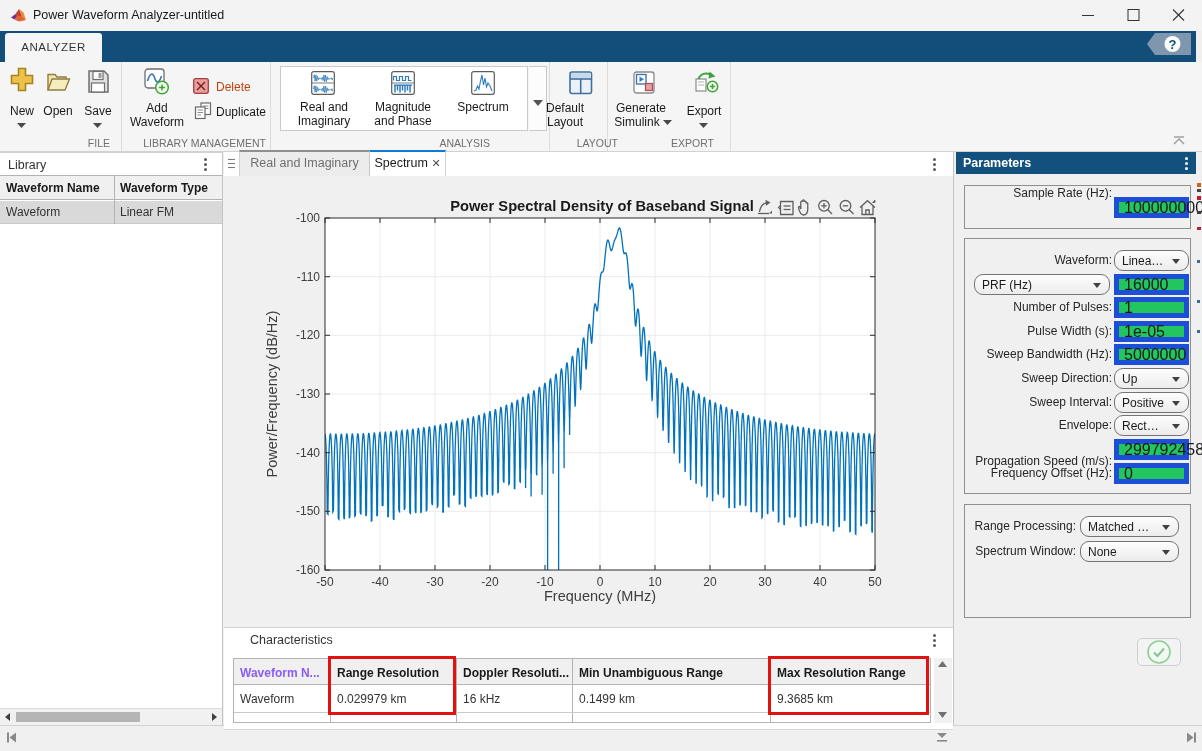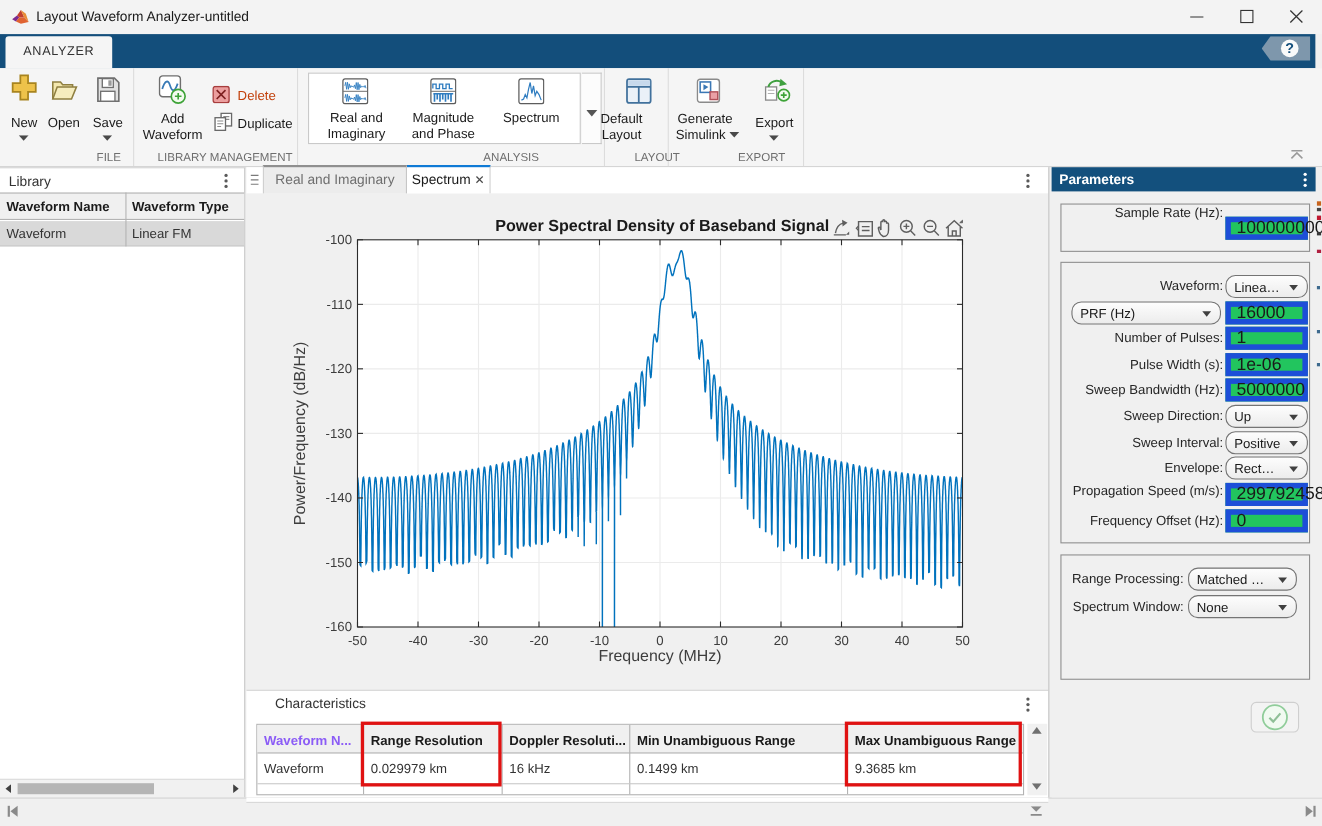--- a/index.html
+++ b/index.html
@@ -16,21 +16,21 @@
 .grp{position:absolute;border:1px solid #8f8f8f}
 </style></head><body>
 
 <div class="abs" style="left:0;top:0;width:1202px;height:31px;background:#f3f3f3">
  <svg class="abs" style="left:10px;top:7px" width="17" height="17" viewBox="0 0 17 17">
   <polygon points="1,10.5 5.5,7 7.5,9 4.5,12.5" fill="#7b2a8f"></polygon>
   <polygon points="5.5,7 9,2 12,9 7.5,9" fill="#c23f2e"></polygon>
   <polygon points="9,2 12,9 16,13 13.5,5.5" fill="#e88d36"></polygon>
   <polygon points="7.5,9 12,9 16,13 9,14.5 4.5,12.5" fill="#e06331"></polygon>
  </svg>
- <div class="abs" style="left:33px;top:8px;font-size:12.5px;color:#1a1a1a">Layout Waveform Analyzer-untitled</div>
+ <div class="abs" style="left:33px;top:8px;font-size:12.5px;color:#1a1a1a">Power Waveform Analyzer-untitled</div>
  <svg class="abs" style="left:1075px;top:4px" width="120" height="23" viewBox="0 0 120 23">
   <line x1="7" y1="11.5" x2="19" y2="11.5" stroke="#333" stroke-width="1"></line>
   <rect x="53" y="5.5" width="11" height="11" fill="none" stroke="#333" stroke-width="1"></rect>
   <line x1="98" y1="5.5" x2="109" y2="16.5" stroke="#333" stroke-width="1.1"></line>
   <line x1="109" y1="5.5" x2="98" y2="16.5" stroke="#333" stroke-width="1.1"></line>
  </svg>
 </div>
 
 <div class="abs" style="left:0;top:31px;width:1196px;height:31px;background:#134e7b"></div>
 <div class="abs" style="left:5px;top:33px;width:97px;height:29px;background:#f5f5f5;border-radius:3px 3px 0 0;text-align:center;font-size:11.5px;letter-spacing:.6px;color:#333;line-height:29px">ANALYZER</div>
@@ -328,21 +328,21 @@
 <div class="abs" style="left:233px;top:658px;width:698px;height:65px;border:1px solid #b3b3b3;background:#fff"></div>
 <div class="abs" style="left:234px;top:659px;width:696px;height:26px;background:#f0f0f0;border-bottom:1px solid #b3b3b3"></div>
 <div class="abs" style="left:240px;top:666px;font-size:12px;font-weight:bold;color:#8b5cf6;white-space:nowrap">Waveform N...</div>
 <div class="abs" style="left:240px;top:692px;font-size:12px;color:#333;white-space:nowrap">Waveform</div>
 <div class="abs" style="left:337px;top:666px;font-size:12px;font-weight:bold;color:#1a1a1a;white-space:nowrap">Range Resolution</div>
 <div class="abs" style="left:337px;top:692px;font-size:12px;color:#333;white-space:nowrap">0.029979 km</div>
 <div class="abs" style="left:463px;top:666px;font-size:12px;font-weight:bold;color:#1a1a1a;white-space:nowrap">Doppler Resoluti...</div>
 <div class="abs" style="left:463px;top:692px;font-size:12px;color:#333;white-space:nowrap">16 kHz</div>
 <div class="abs" style="left:579px;top:666px;font-size:12px;font-weight:bold;color:#1a1a1a;white-space:nowrap">Min Unambiguous Range</div>
 <div class="abs" style="left:579px;top:692px;font-size:12px;color:#333;white-space:nowrap">0.1499 km</div>
-<div class="abs" style="left:777px;top:666px;font-size:12px;font-weight:bold;color:#1a1a1a;white-space:nowrap">Max Unambiguous Range</div>
+<div class="abs" style="left:777px;top:666px;font-size:12px;font-weight:bold;color:#1a1a1a;white-space:nowrap">Max Resolution Range</div>
 <div class="abs" style="left:777px;top:692px;font-size:12px;color:#333;white-space:nowrap">9.3685 km</div>
 <div class="abs" style="left:330px;top:659px;width:1px;height:63px;background:#b3b3b3"></div>
 <div class="abs" style="left:456px;top:659px;width:1px;height:63px;background:#b3b3b3"></div>
 <div class="abs" style="left:572px;top:659px;width:1px;height:63px;background:#b3b3b3"></div>
 <div class="abs" style="left:770px;top:659px;width:1px;height:63px;background:#b3b3b3"></div>
 <div class="abs" style="left:234px;top:712px;width:696px;height:1px;background:#c9c9c9"></div>
 <div class="abs" style="left:328px;top:656px;width:128px;height:59px;border:3.5px solid #e01212"></div>
 <div class="abs" style="left:768px;top:656px;width:161px;height:59px;border:3.5px solid #e01212"></div>
 
 <div class="abs" style="left:934px;top:658px;width:18px;height:65px;background:#f1f1f1">
@@ -385,30 +385,30 @@
 <div class="grp" style="left:964px;top:504px;width:227px;height:114px"></div>
 <div class="lbl" style="left:942px;top:183px;width:170px;line-height:21px">Sample Rate (Hz):</div>
 <div class="inp" style="left:1114px;top:197px;width:75px;height:21px">100000000</div>
 <div class="lbl" style="left:942px;top:250px;width:170px;line-height:21px">Waveform:</div>
 <div class="dd" style="left:1114px;top:250px;width:75px;height:21px">Linea…</div>
 <div class="dd" style="left:974px;top:274px;width:136px;height:21px">PRF (Hz)</div>
 <div class="inp" style="left:1114px;top:274px;width:75px;height:21px">16000</div>
 <div class="lbl" style="left:942px;top:297px;width:170px;line-height:21px">Number of Pulses:</div>
 <div class="inp" style="left:1114px;top:297px;width:75px;height:21px">1</div>
 <div class="lbl" style="left:942px;top:321px;width:170px;line-height:21px">Pulse Width (s):</div>
-<div class="inp" style="left:1114px;top:321px;width:75px;height:21px">1e-06</div>
+<div class="inp" style="left:1114px;top:321px;width:75px;height:21px">1e-05</div>
 <div class="lbl" style="left:942px;top:344px;width:170px;line-height:21px">Sweep Bandwidth (Hz):</div>
 <div class="inp" style="left:1114px;top:344px;width:75px;height:21px">5000000</div>
 <div class="lbl" style="left:942px;top:368px;width:170px;line-height:21px">Sweep Direction:</div>
 <div class="dd" style="left:1114px;top:368px;width:75px;height:21px">Up</div>
 <div class="lbl" style="left:942px;top:392px;width:170px;line-height:21px">Sweep Interval:</div>
 <div class="dd" style="left:1114px;top:392px;width:75px;height:21px">Positive</div>
 <div class="lbl" style="left:942px;top:415px;width:170px;line-height:21px">Envelope:</div>
 <div class="dd" style="left:1114px;top:415px;width:75px;height:21px">Rect…</div>
-<div class="lbl" style="left:942px;top:436px;width:170px;line-height:21px">Propagation Speed (m/s):</div>
+<div class="lbl" style="left:942px;top:451px;width:170px;line-height:21px">Propagation Speed (m/s):</div>
 <div class="inp" style="left:1114px;top:439px;width:75px;height:21px">299792458</div>
 <div class="lbl" style="left:942px;top:463px;width:170px;line-height:21px">Frequency Offset (Hz):</div>
 <div class="inp" style="left:1114px;top:463px;width:75px;height:21px">0</div>
 <div class="lbl" style="left:906px;top:516px;width:170px;line-height:21px">Range Processing:</div>
 <div class="dd" style="left:1080px;top:516px;width:99px;height:21px">Matched …</div>
 <div class="lbl" style="left:906px;top:541px;width:170px;line-height:21px">Spectrum Window:</div>
 <div class="dd" style="left:1080px;top:541px;width:99px;height:21px">None</div>
 
 <div class="abs" style="left:1137px;top:638px;width:44px;height:28px;border:1px solid #cfcfcf;border-radius:5px;background:#f3f3f3"></div>
 <svg class="abs" style="left:1146px;top:639px" width="26" height="26" viewBox="0 0 26 26">

